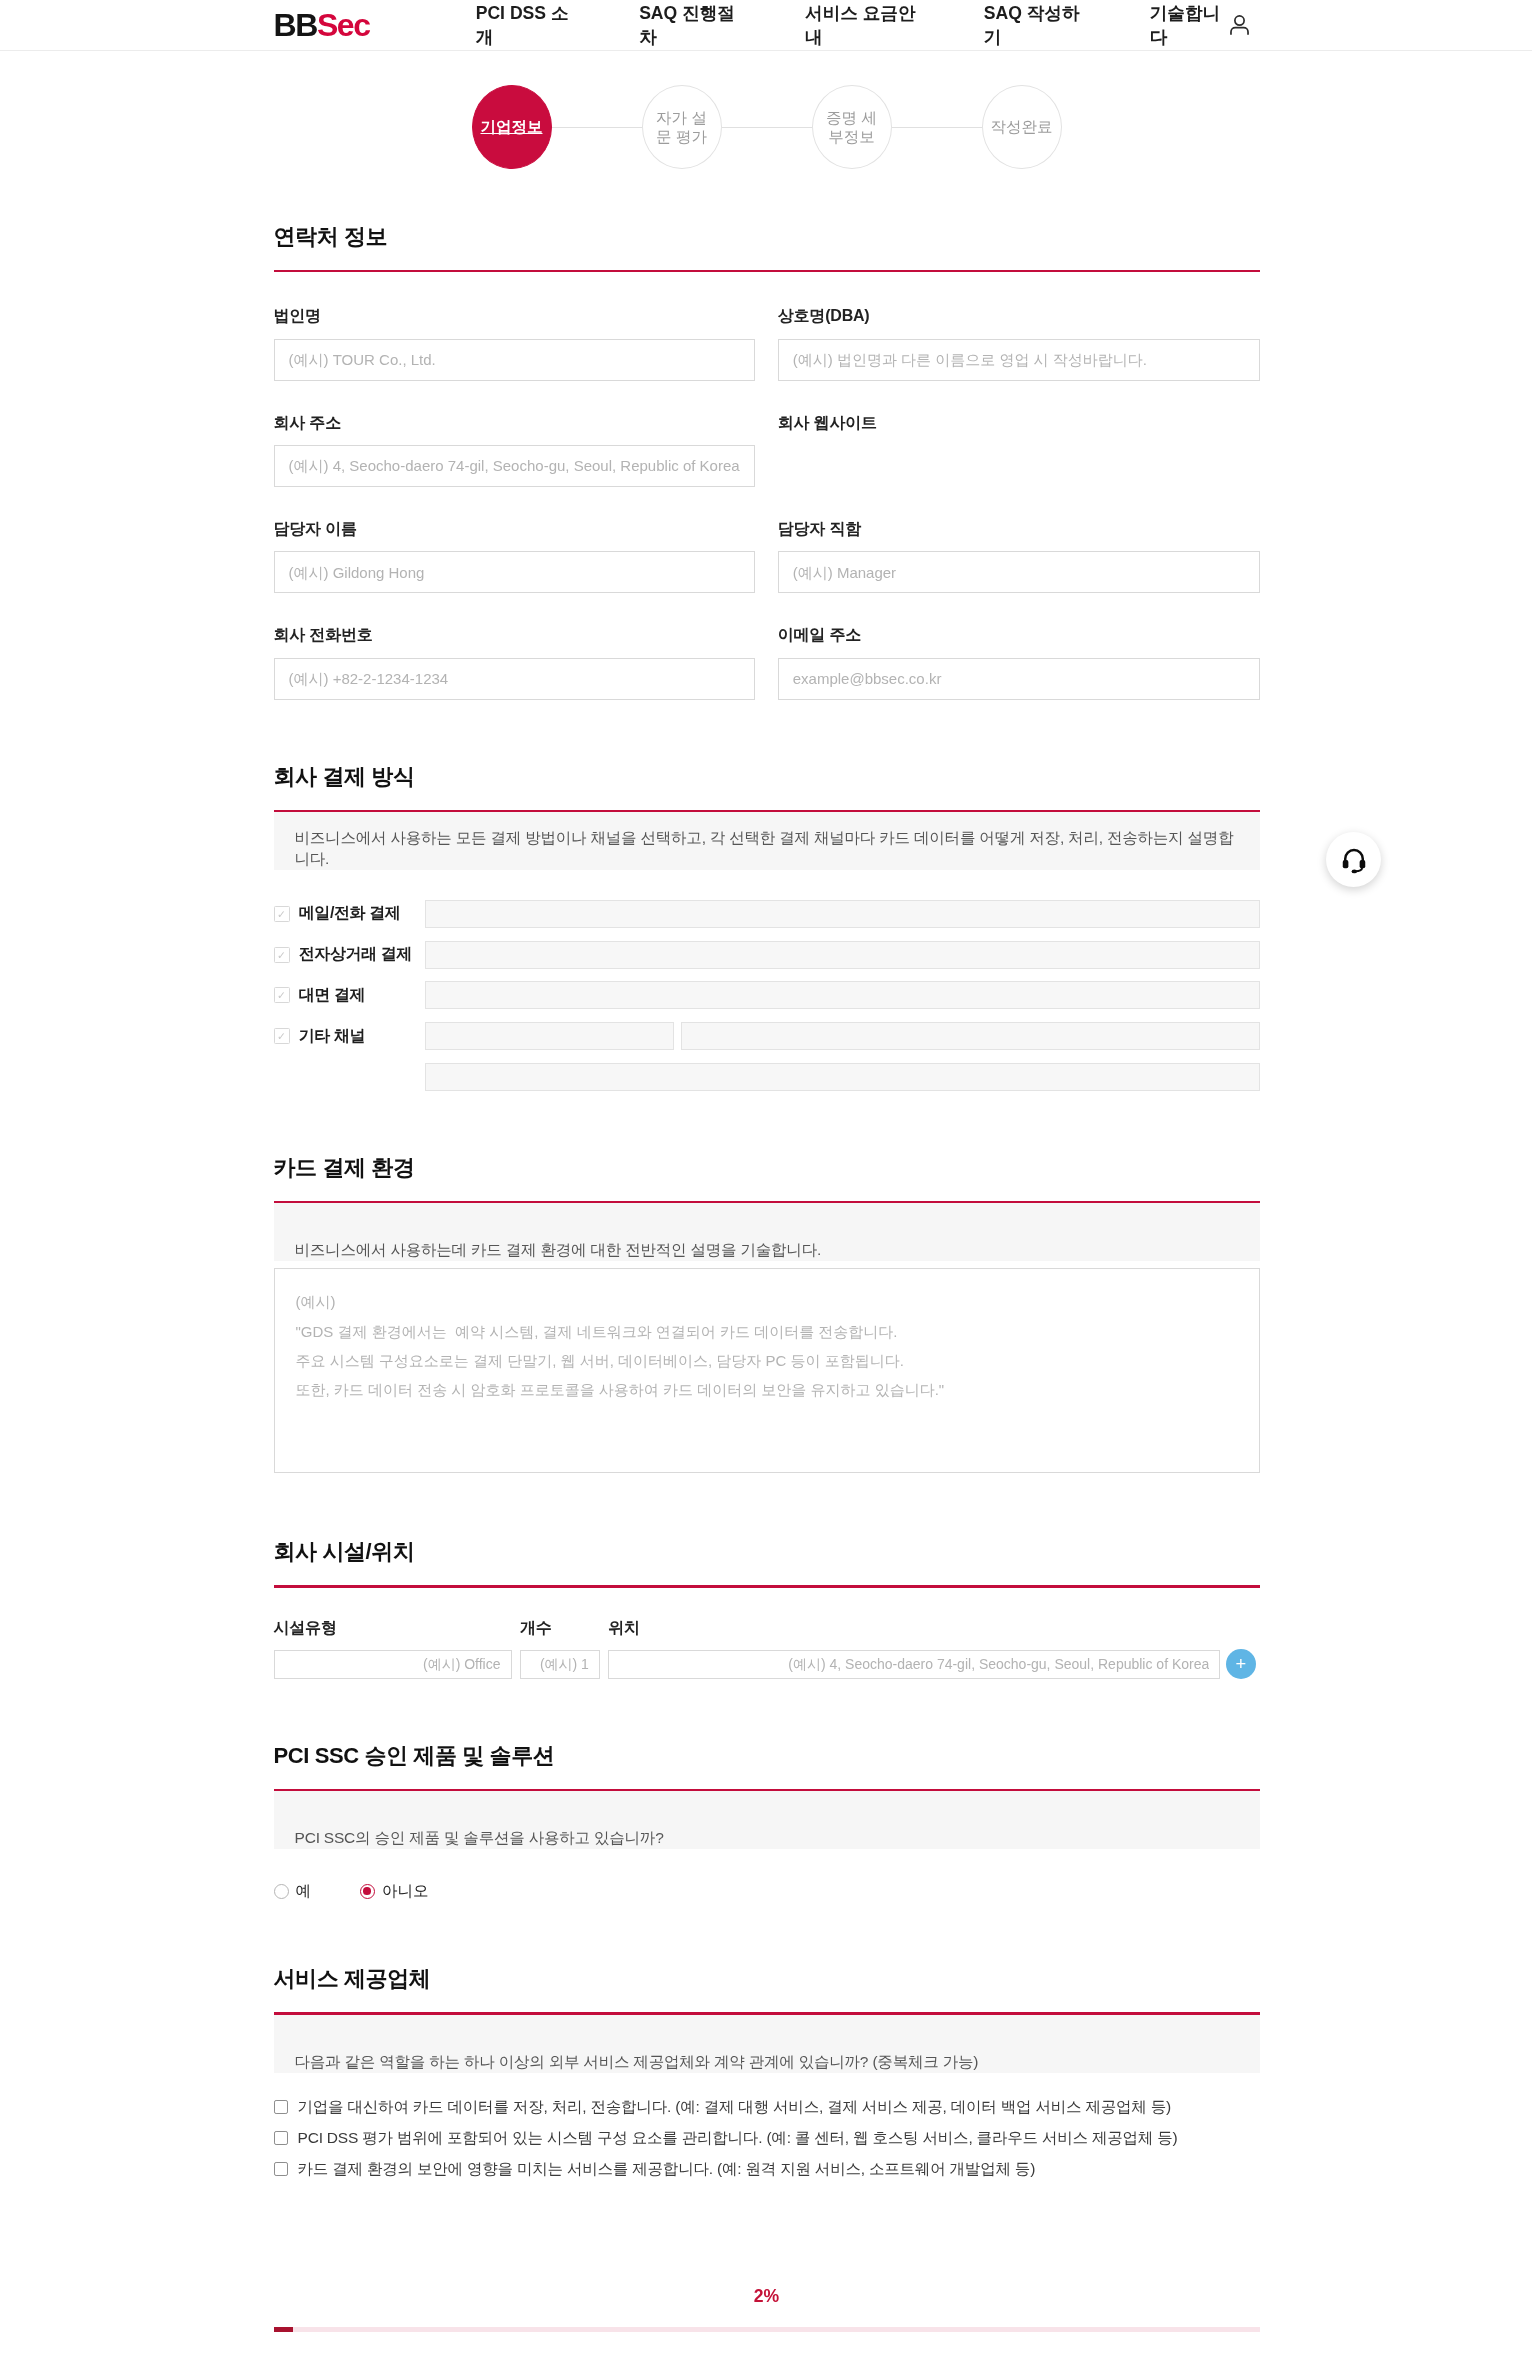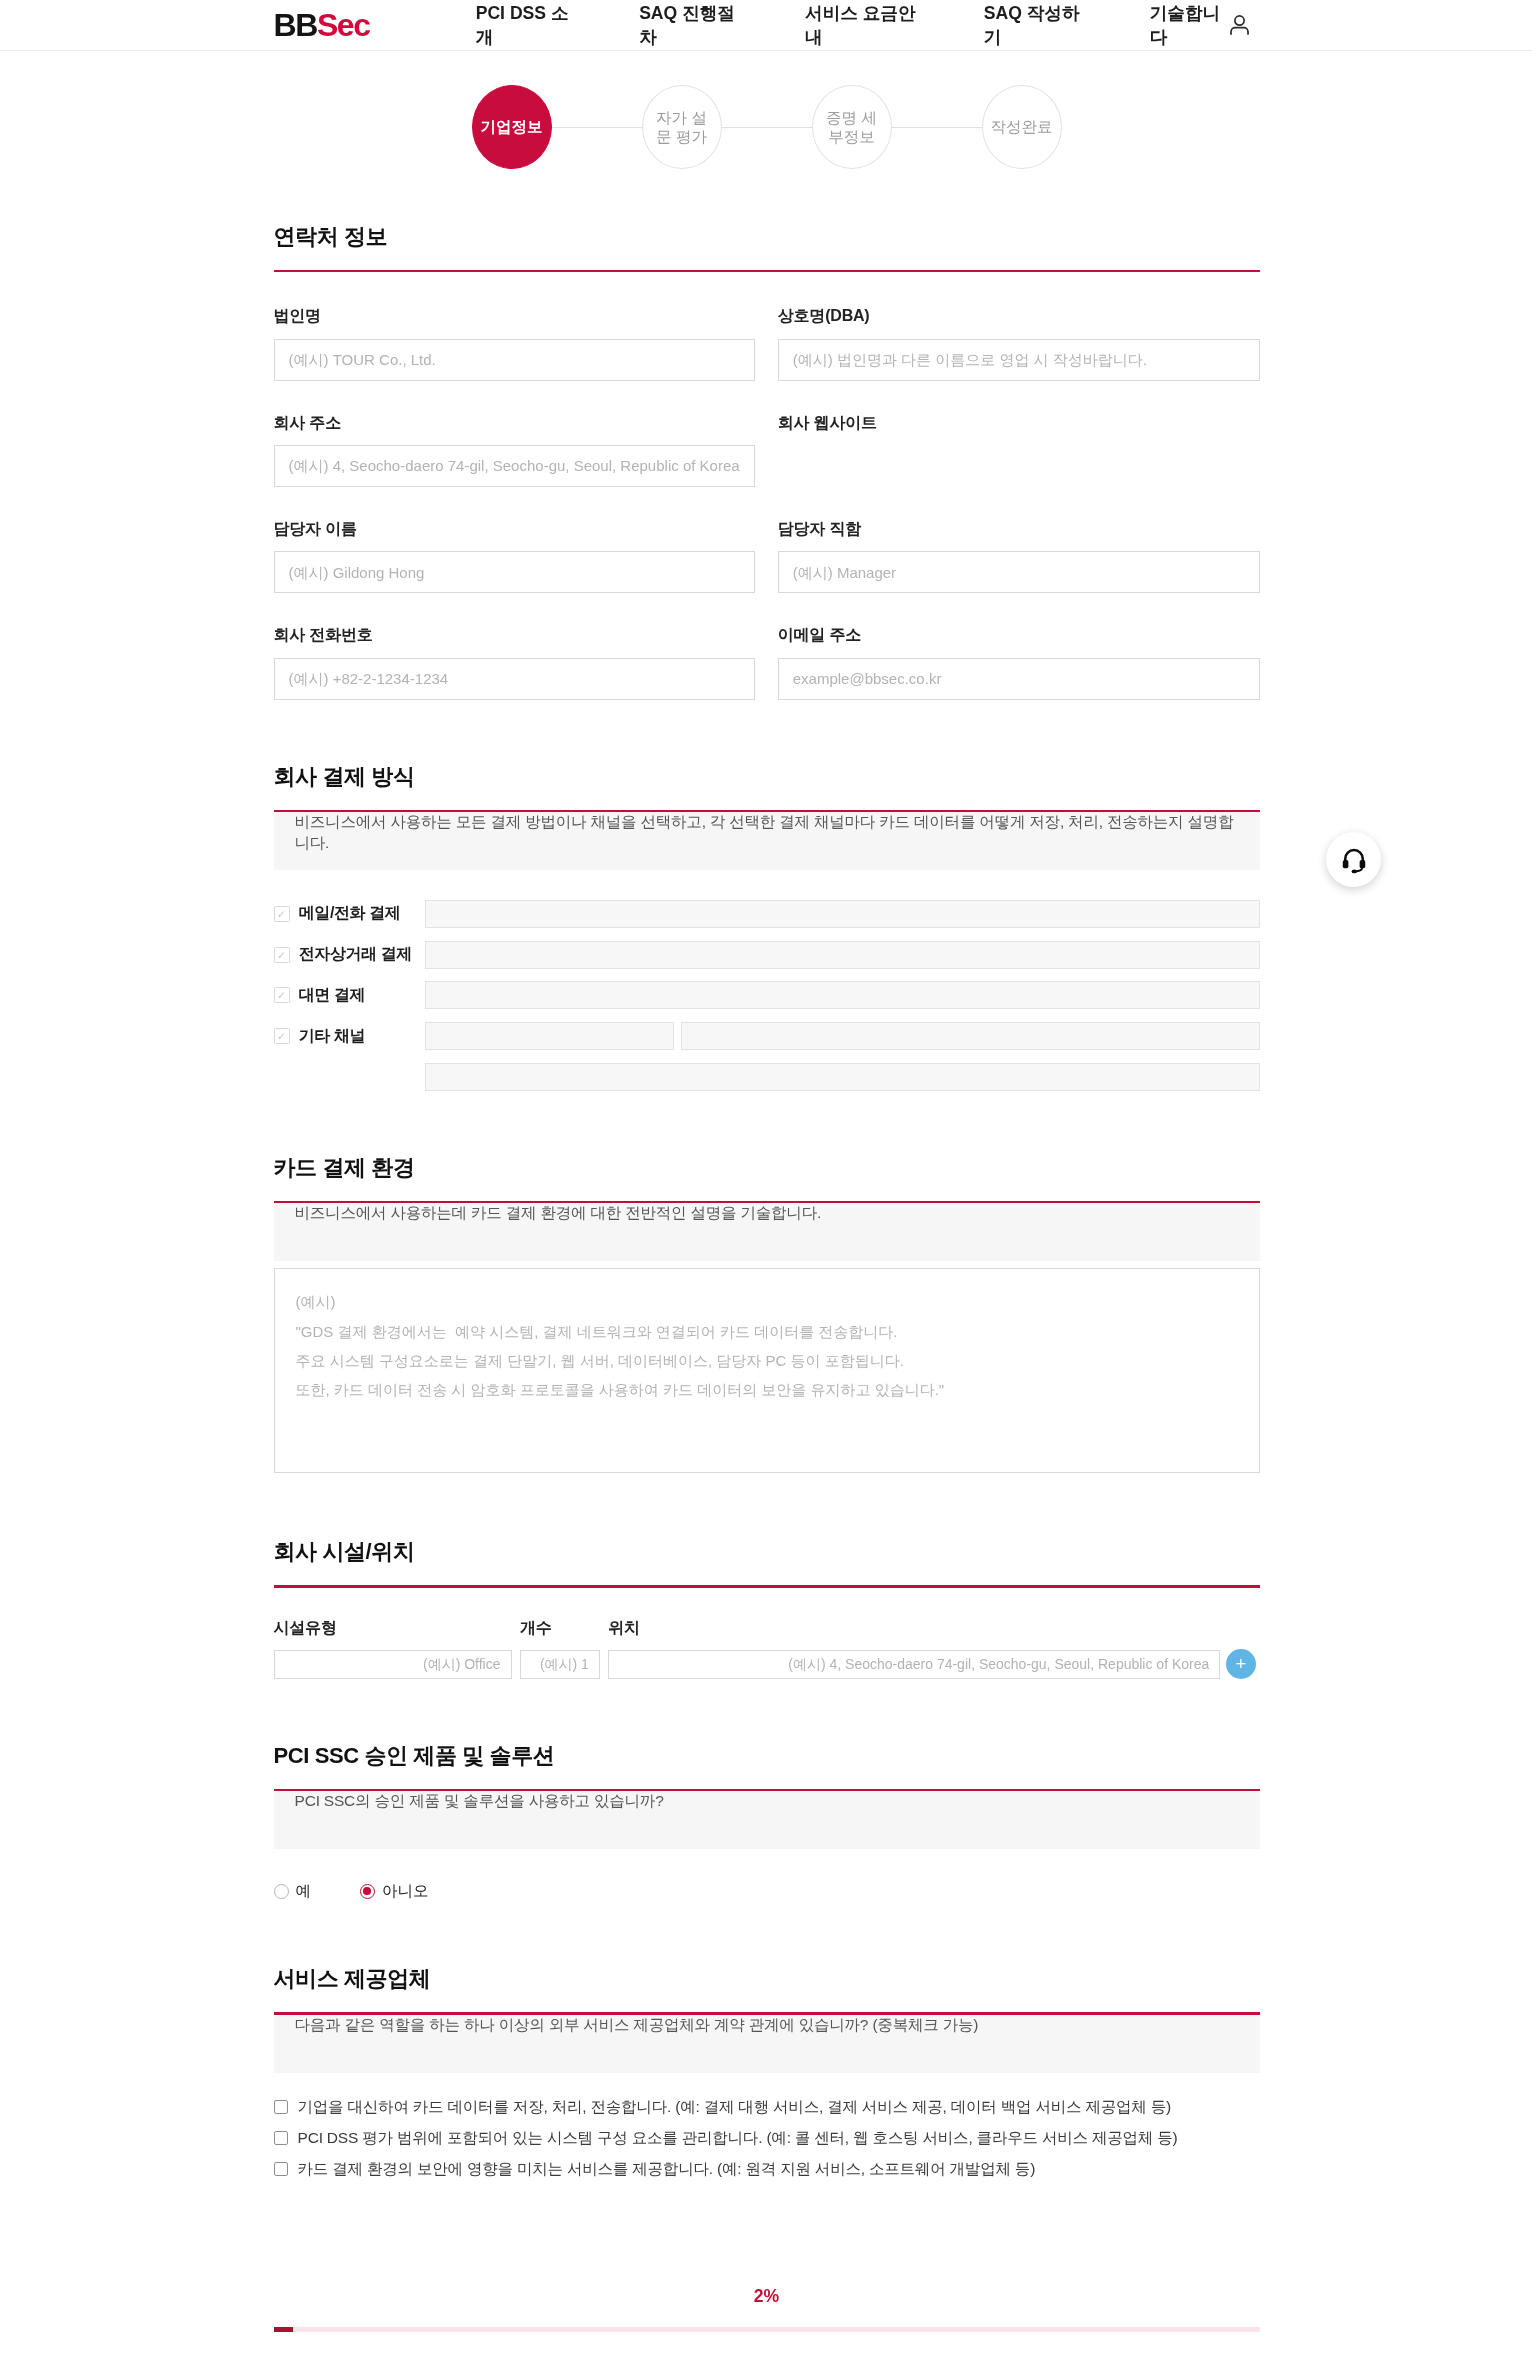--- a/index.html
+++ b/index.html
@@ -18,29 +18,29 @@
   .logo-bb { color:#141414; }
   .logo-sec { color:#d4063c; }
   .nav { display:flex; gap:68px; margin-left:106px; }
   .nav a { text-decoration:none; color:#1d1d1d; font-size:17.6px; font-weight:600; cursor:pointer; }
   .user-btn { margin-left:auto; margin-right:5.6px; width:31px; height:31px; display:flex; align-items:center; justify-content:center; cursor:pointer; }
 
   
   .steps { display:flex; align-items:center; justify-content:center; padding:34px 0 28px 0; }
   .step-circle { width:80px; height:84px; border-radius:50%; display:flex; align-items:center; justify-content:center;
     border:0.7px solid #e2e2e2; background:#fff; color:#9c9c9c; font-size:15.5px; text-align:center; line-height:1.25; }
-  .step-circle.active { background:#c90c3e; border-color:#c90c3e; color:#fff; font-weight:bold; }
+  .step-circle.active { background:#c90c3e; border-color:#c90c3e; color:#fff; font-weight:bold;text-decoration:underline; }
   .step-line { width:90px; height:0.7px; background:#e0e0e0; }
   .step-circle span { display:block; padding:0 7px; }
 
   
   .section { margin-top:62px; }
   .section-title { font-size:22px; font-weight:bold; color:#111; margin-bottom:18.3px; letter-spacing:-0.4px; }
   .rule { height:2.1px; background:#c30d3c; width:100%; }
-  .descbox { background:#f6f6f6; padding:0 21px; height:58px; display:flex; align-items:flex-start; }
+  .descbox { background:#f6f6f6; padding:0 21px; height:58px; display:flex; align-items:flex-end; }
   .descbox p { font-size:15.5px; color:#555; letter-spacing:-0.2px; }
 
   
   .grid { margin-top:34px; display:grid; grid-template-columns:1fr 1fr; column-gap:22.5px; row-gap:32px; }
   .field label { display:block; font-size:16px; font-weight:bold; color:#222; margin-bottom:11.3px; letter-spacing:-0.2px; }
   .field input { width:100%; height:42px; border:0.7px solid #d9d9d9; background:#fff; padding:0 14px; font-size:15px; color:#333;
      font-family:inherit; outline:none; }
   input::placeholder, textarea::placeholder { color:#b3b3b3; }
 
   

